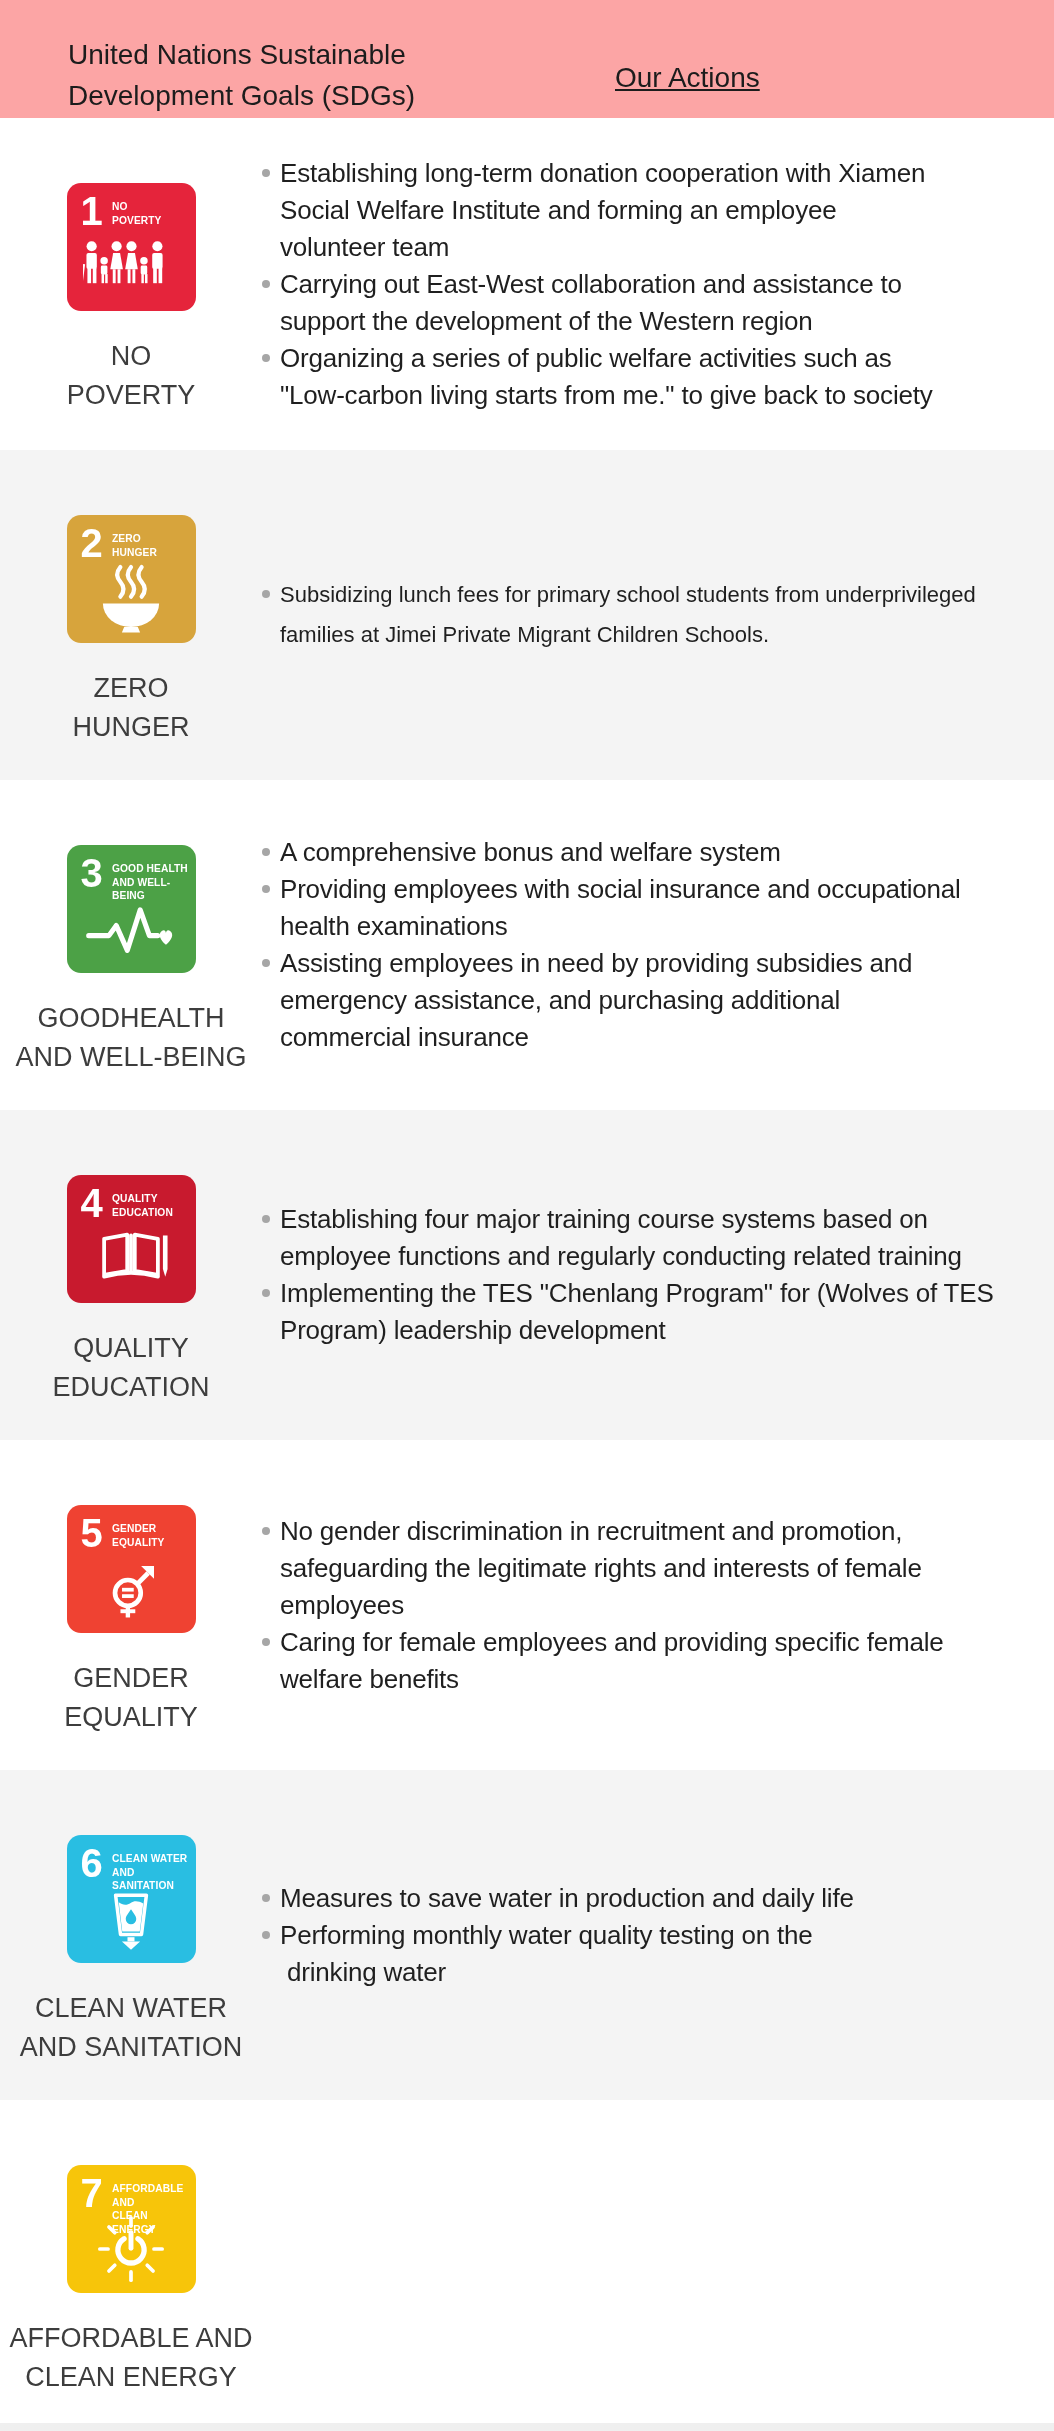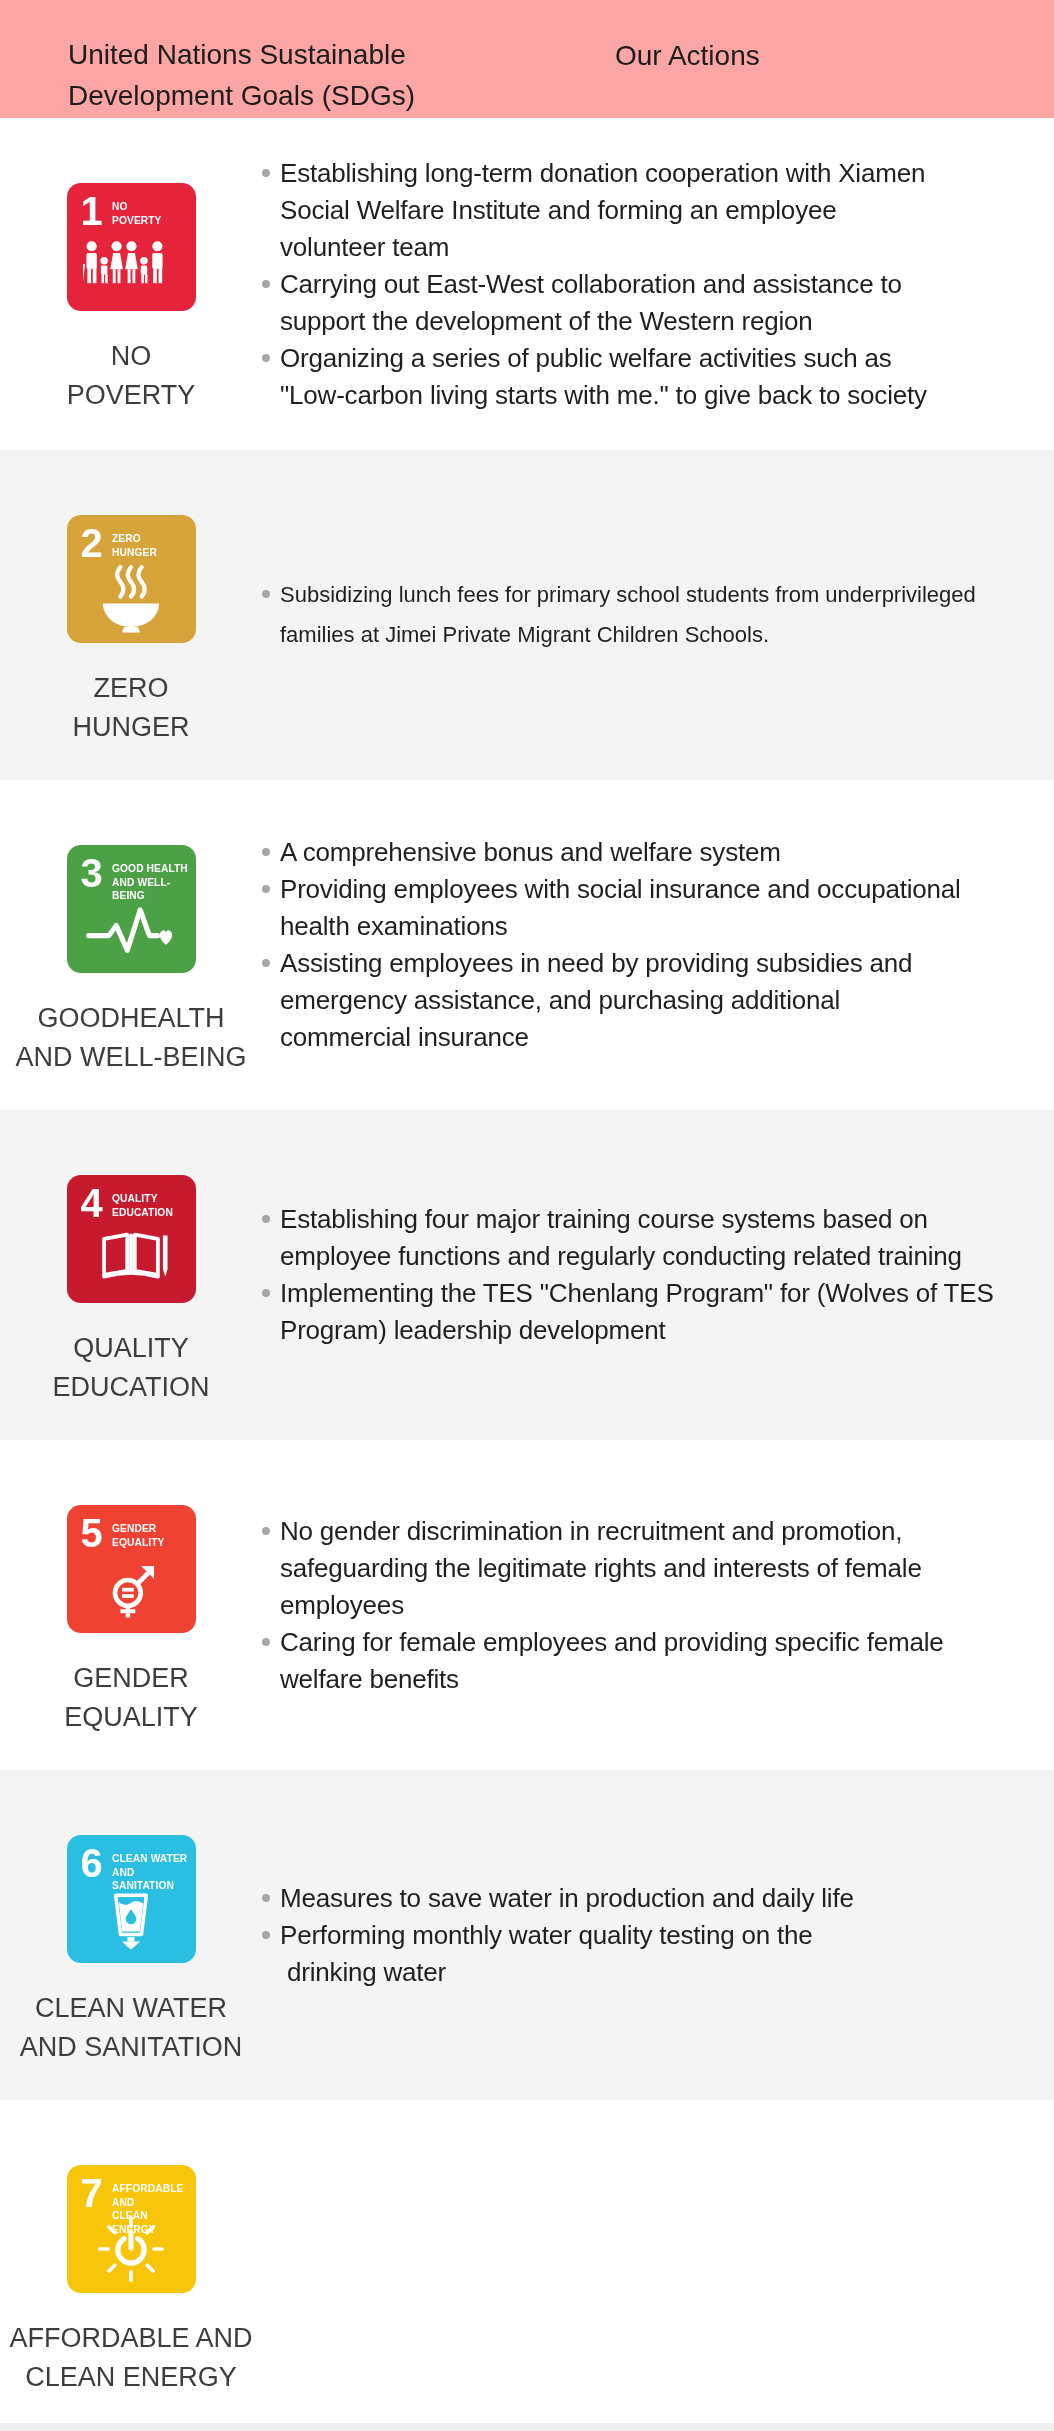--- a/index.html
+++ b/index.html
@@ -2,21 +2,21 @@
 <html><head>
 <meta charset="utf-8">
 <style>
   html,body{margin:0;padding:0;background:#fff;}
   .page{position:relative;width:1054px;height:2431px;background:#ffffff;
         font-family:"Liberation Sans",sans-serif;overflow:hidden;}
   
   .header{position:relative;height:118px;background:#fca5a5;}
   .header-goals{position:absolute;left:68px;top:34px;font-size:28px;line-height:41px;
                 color:#1c1c1c;white-space:pre-line;}
-  .header-actions{position:absolute;left:615px;top:40px;font-size:28px;color:#1c1c1c;}
+  .header-actions{position:absolute;left:615px;top:62px;font-size:28px;color:#1c1c1c;text-decoration:underline;}
   
   .row{display:flex;height:330px;background:#ffffff;}
   #rows .row:first-child{height:332px;}
   #rows .row:last-child{height:323px;}
   #rows .row:nth-child(even){background:#f4f4f4;}
   .goal-col{flex:0 0 262px;width:262px;padding-top:65px;display:flex;
             flex-direction:column;align-items:center;}
   .sdg-badge{position:relative;width:129px;height:128px;border-radius:14px;color:#fff;}
   .num{position:absolute;left:14px;top:6px;font-size:40px;font-weight:700;line-height:44px;}
   .badge-title{position:absolute;left:45px;top:17px;font-size:11px;font-weight:700;
@@ -98,21 +98,21 @@
 volunteer team</span>
   </li>
             <li class="bullet">
     <span class="dot"></span>
     <span class="bullet-text">Carrying out East-West collaboration and assistance to
 support the development of the Western region</span>
   </li>
             <li class="bullet">
     <span class="dot"></span>
     <span class="bullet-text">Organizing a series of public welfare activities such as
-"Low-carbon living starts with me." to give back to society</span>
+"Low-carbon living starts from me." to give back to society</span>
   </li>
           </ul>
     </div>
   </section>
       <section class="row row--small">
     <div class="goal-col">
       <div class="sdg-badge" style="background: rgb(215, 164, 60);">
         <span class="num">2</span>
         <span class="badge-title">ZERO
 HUNGER</span>

